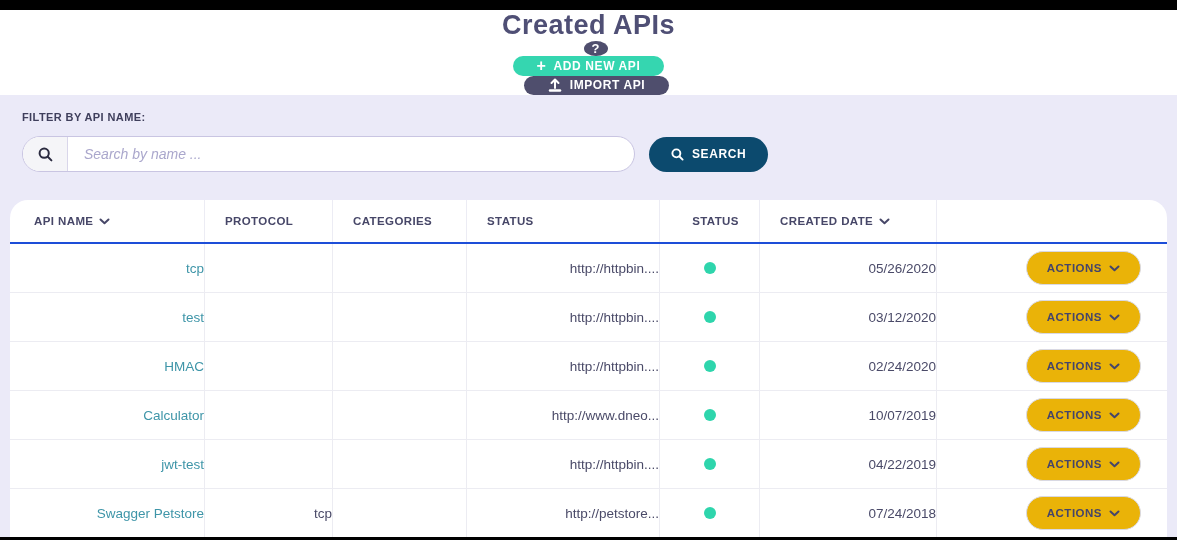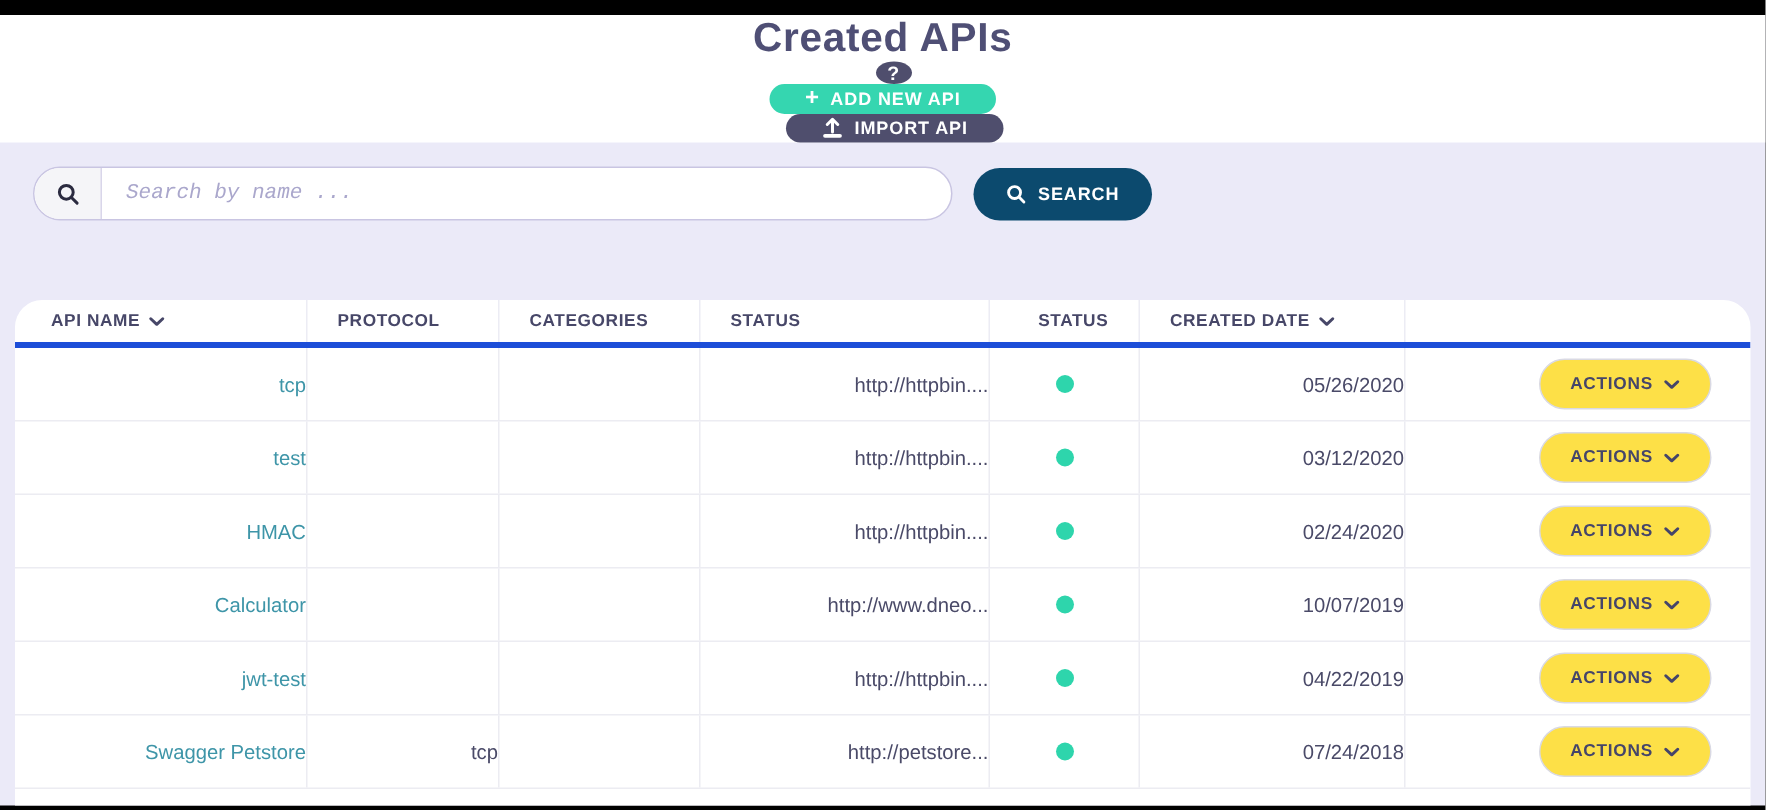--- a/index.html
+++ b/index.html
@@ -50,36 +50,36 @@
     width: 613px; height: 36px; background: #fff;
     border: 1px solid #c9c5e2; border-radius: 18px;
     display: flex; align-items: stretch; overflow: hidden;
   }
   .search-icon-box {
     width: 45px; background: #f5f5f8; border-right: 1px solid #d9d6ea;
     display: flex; align-items: center; justify-content: center;
   }
   .search-group input {
     flex: 1; border: none; outline: none; padding: 0 16px;
-    font-family: Liberation Mono, monospace;
+    font-family: Liberation Sans, sans-serif;
     font-size: 14px; font-style: italic; color: #55557a; background: transparent;
   }
   .search-group input::placeholder { color: #aaa7cc; opacity: 1; }
   .btn-search {
     height: 35px; margin-left: 14px; background: #0c4a6e; padding: 0 22px;
   }
 
   
   .table-card {
     margin: 0 10px; background: #fff;
     border-radius: 18px 18px 0 0;
     height: 337px; overflow: hidden;
   }
   .tgrid { display: grid; grid-template-columns: 194px 128px 134px 193px 100px 177px auto; }
-  .thead-row { height: 32px; border-bottom: 4px solid #1d4ed8; }
+  .thead-row { height: 44px; border-bottom: 2px solid #1d4ed8; }
   .th {
     display: flex; align-items: center; padding-left: 20px;
     font-size: 11.5px; font-weight: 700; color: #474768; letter-spacing: 0.4px;
     border-left: 1px solid #ececf4;
   }
   .th:first-child { padding-left: 24px; border-left: none; }
   .th.center { justify-content: center; padding-left: 12px; }
   .sort-ico { margin-left: 6px; display: inline-flex; }
   .trow { height: 49px; border-bottom: 1px solid #ececf2; }
   .td {
@@ -89,21 +89,21 @@
   }
   .td:first-child { padding-left: 24px; border-left: none; }
   .td.center { justify-content: center; padding-left: 0; }
   .td.actions-cell { justify-content: flex-end; padding-right: 26px; }
   .api-link { color: var(--link, #3e95a8); text-decoration: none; cursor: pointer; }
   .status-dot {
     width: 12px; height: 12px; border-radius: 50%;
     background: var(--accent, #2ed5ac);
   }
   .actions-btn {
-    height: 34px; padding: 0 20px; background: #fde047;
+    height: 34px; padding: 0 20px; background: #eab308;
     border: 1.5px solid #d9d9e3; border-radius: 17px;
     display: inline-flex; align-items: center;
     font-family: "Liberation Sans", sans-serif;
     font-size: 11.5px; font-weight: 700; letter-spacing: 0.5px; color: #45456a;
     cursor: pointer;
   }
   .actions-btn .sort-ico { margin-left: 7px; }
 </style>
 </head>
 <body>
@@ -124,20 +124,21 @@
           <path d="M7 10 V2"></path>
           <path d="M3.5 5 L7 1.5 L10.5 5"></path>
           <path d="M2 12.5 H12" stroke-width="2.5"></path>
         </svg>
       </span>
       <span>IMPORT API</span>
     </button>
   </div>
 
   <div class="filter-section">
+    <div class="filter-label">FILTER BY API NAME:</div>
     <div class="filter-row">
       <div class="search-group">
         <div class="search-icon-box">
           <svg width="15" height="15" viewBox="0 0 15 15" fill="none" stroke="#2b2b40" stroke-width="2" stroke-linecap="round">
             <circle cx="6.2" cy="6.2" r="4.6"></circle>
             <path d="M9.8 9.8 L13.4 13.4"></path>
           </svg>
         </div>
         <input type="text" placeholder="Search by name ..." style="">
       </div>

